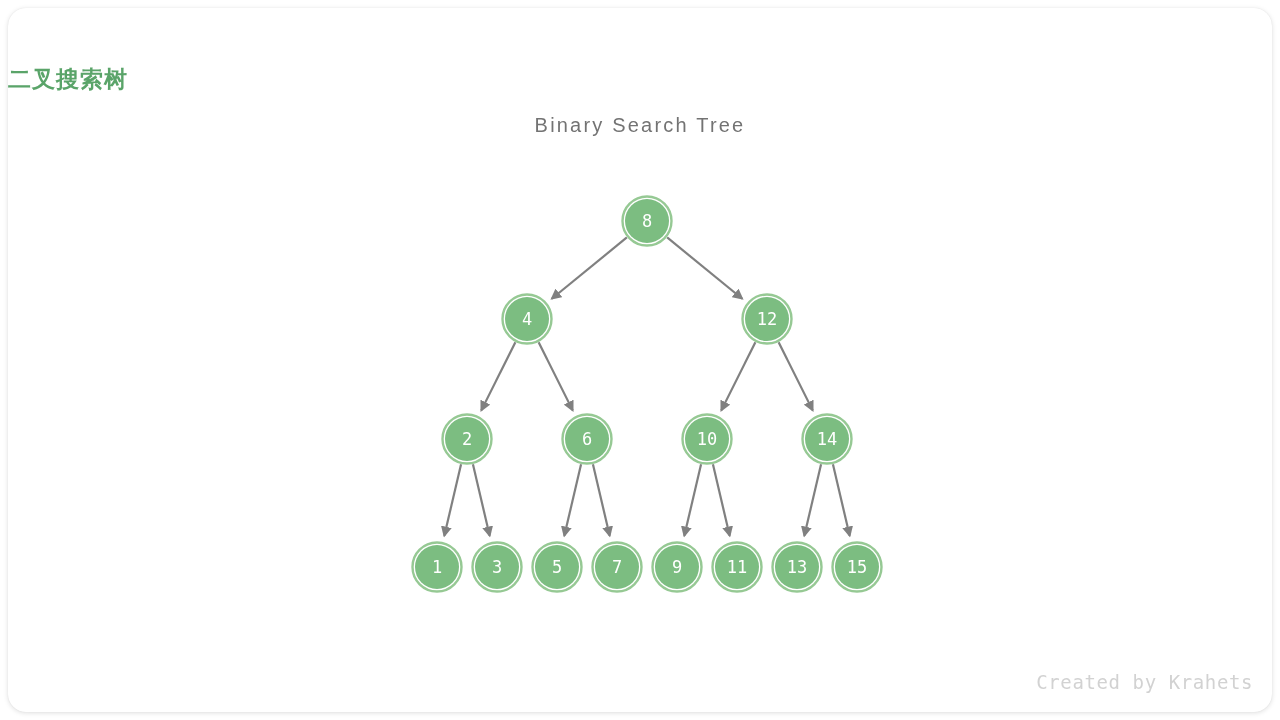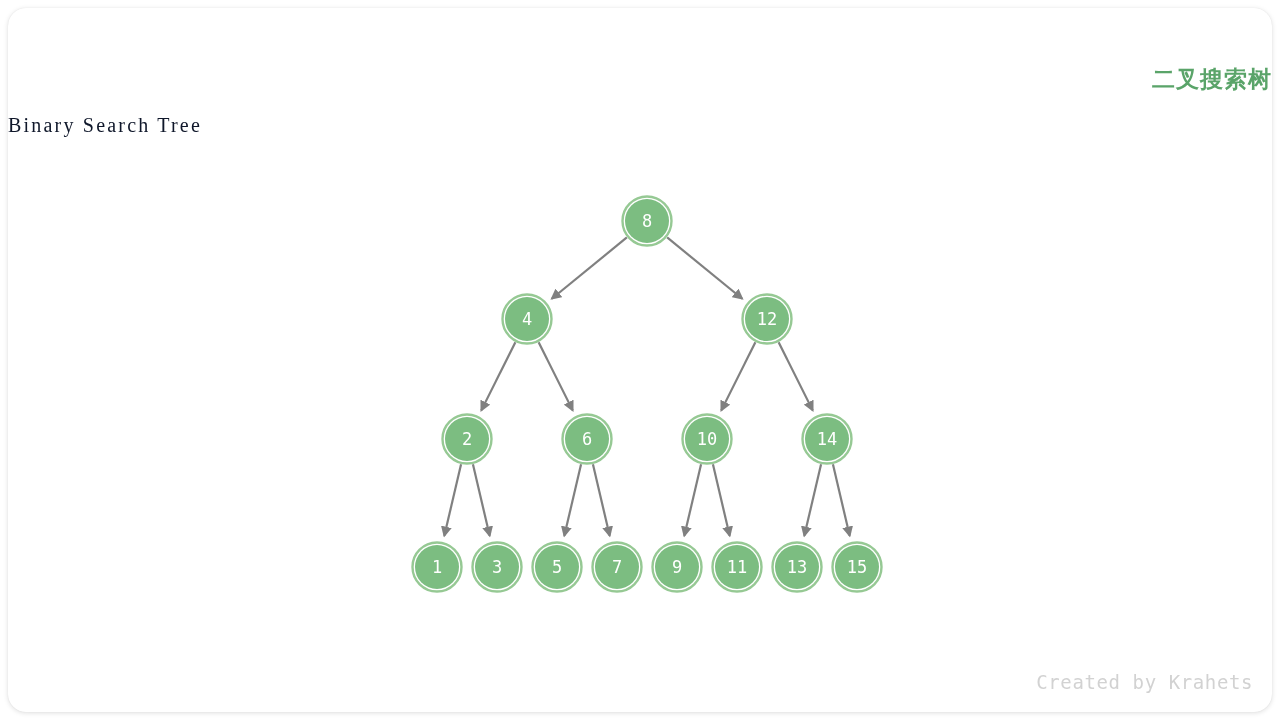--- a/index.html
+++ b/index.html
@@ -20,34 +20,35 @@
     background: #ffffff;
     border-radius: 18px;
     box-shadow: 0 1px 5px rgba(0,0,0,0.13), 0 0 1px rgba(0,0,0,0.10);
     overflow: hidden;
   }
   #title {
     position: absolute;
     left: 0;
     top: 56px;
     width: 1264px;
-    text-align: right;
+    text-align: left;
     color: #5aa469;
     font-family: "DejaVu Sans", sans-serif;
     font-weight: bold;
     font-size: 23px;
     letter-spacing: 1px;
   }
   #subtitle {
     position: absolute;
     left: 0;
     top: 106px;
     width: 1264px;
-    color: #0f172a;
-    font-family: Liberation Serif, serif;
+    text-align: center;
+    color: #737373;
+    font-family: Liberation Sans, sans-serif;
     font-size: 20px;
     letter-spacing: 2.2px;
   }
   #credit {
     position: absolute;
     right: 19px;
     bottom: 19px;
     color: #d2d2d2;
     font-family: "DejaVu Sans Mono", monospace;
     font-size: 19px;

